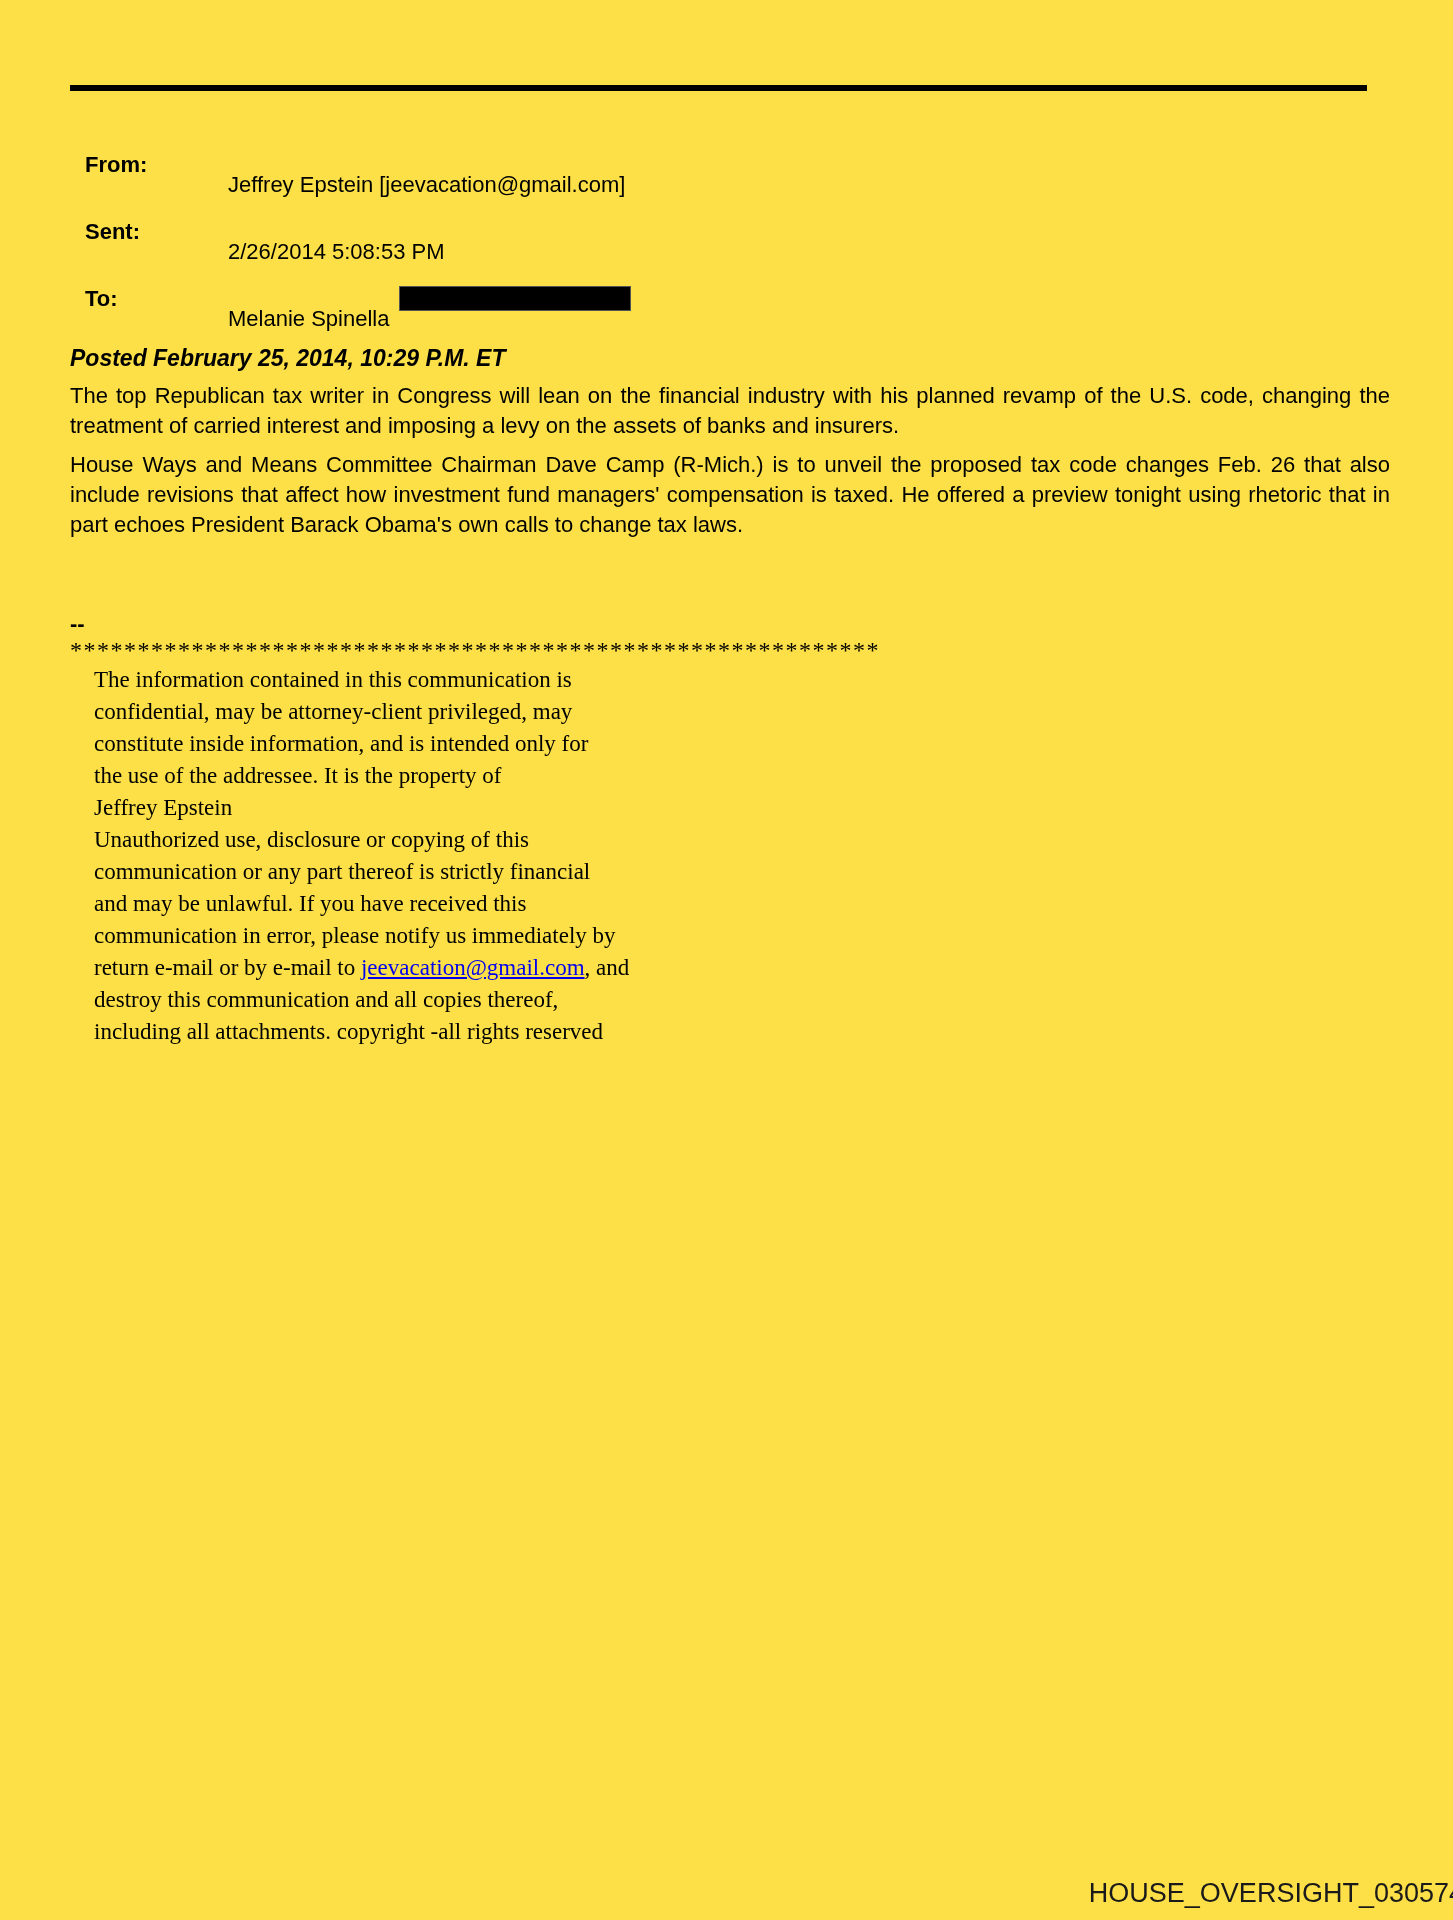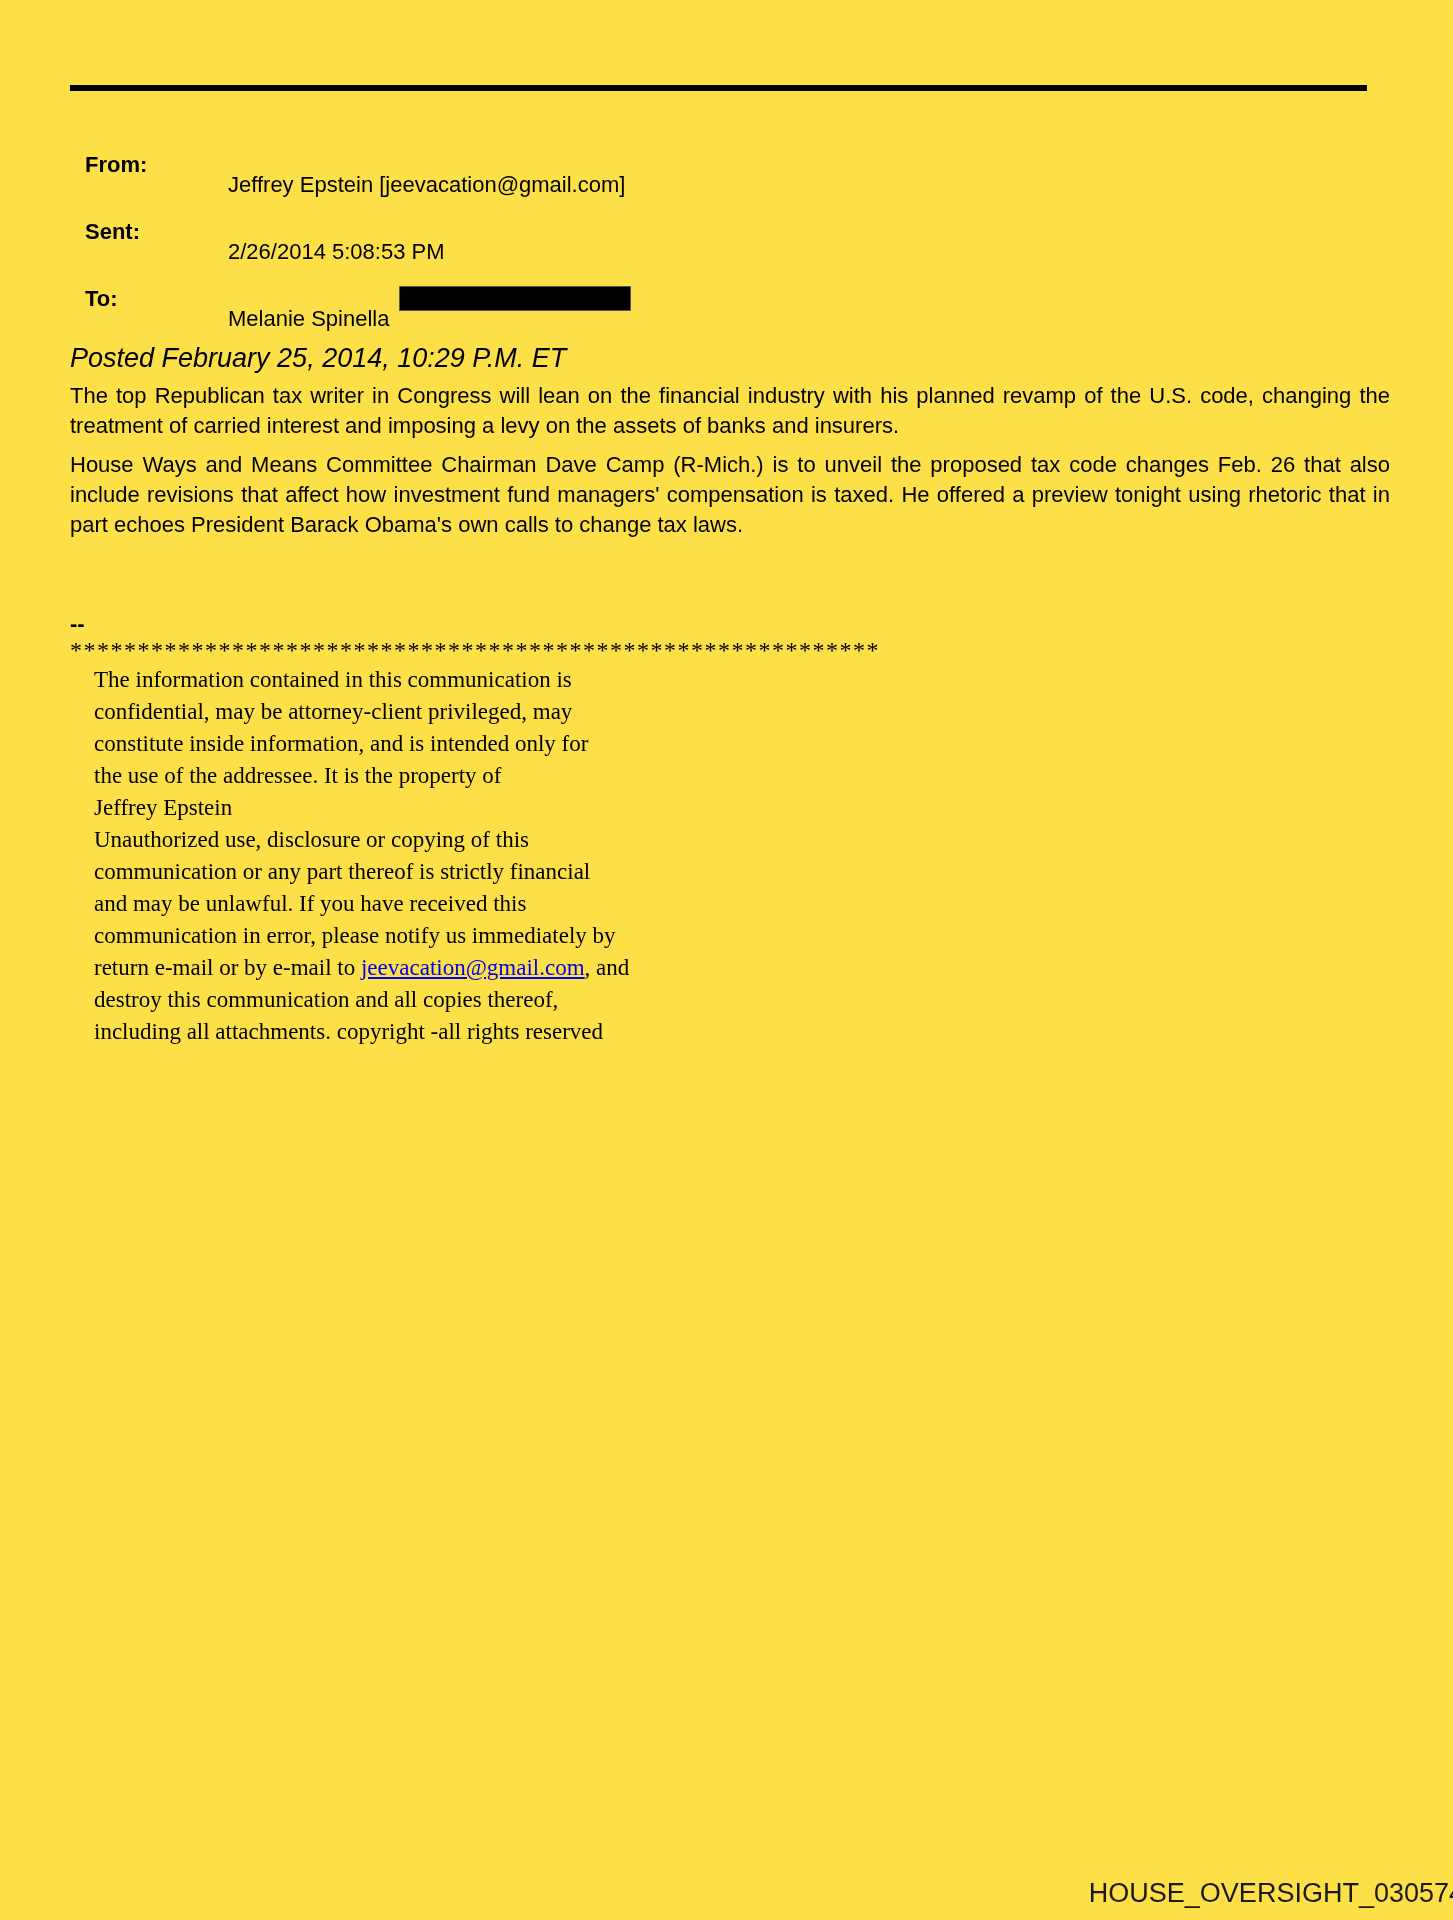--- a/index.html
+++ b/index.html
@@ -59,23 +59,24 @@
   }
   .headline {
     margin: 62px 0 0 0;
     font-size: 25px;
     line-height: 30px;
     font-weight: bold;
     color: #36689B;
   }
   .posted {
     margin-top: 12px;
-    font-size: 27px;
+    font-size: 23px;
     font-style: italic;
     line-height: 28px;
+    font-weight: bold;
   }
   .body-para {
     margin: 9px 0 0 0;
     font-size: 22px;
     line-height: 30px;
     text-align: justify;
   }
   .signature {
     margin-top: 72px;
   }

